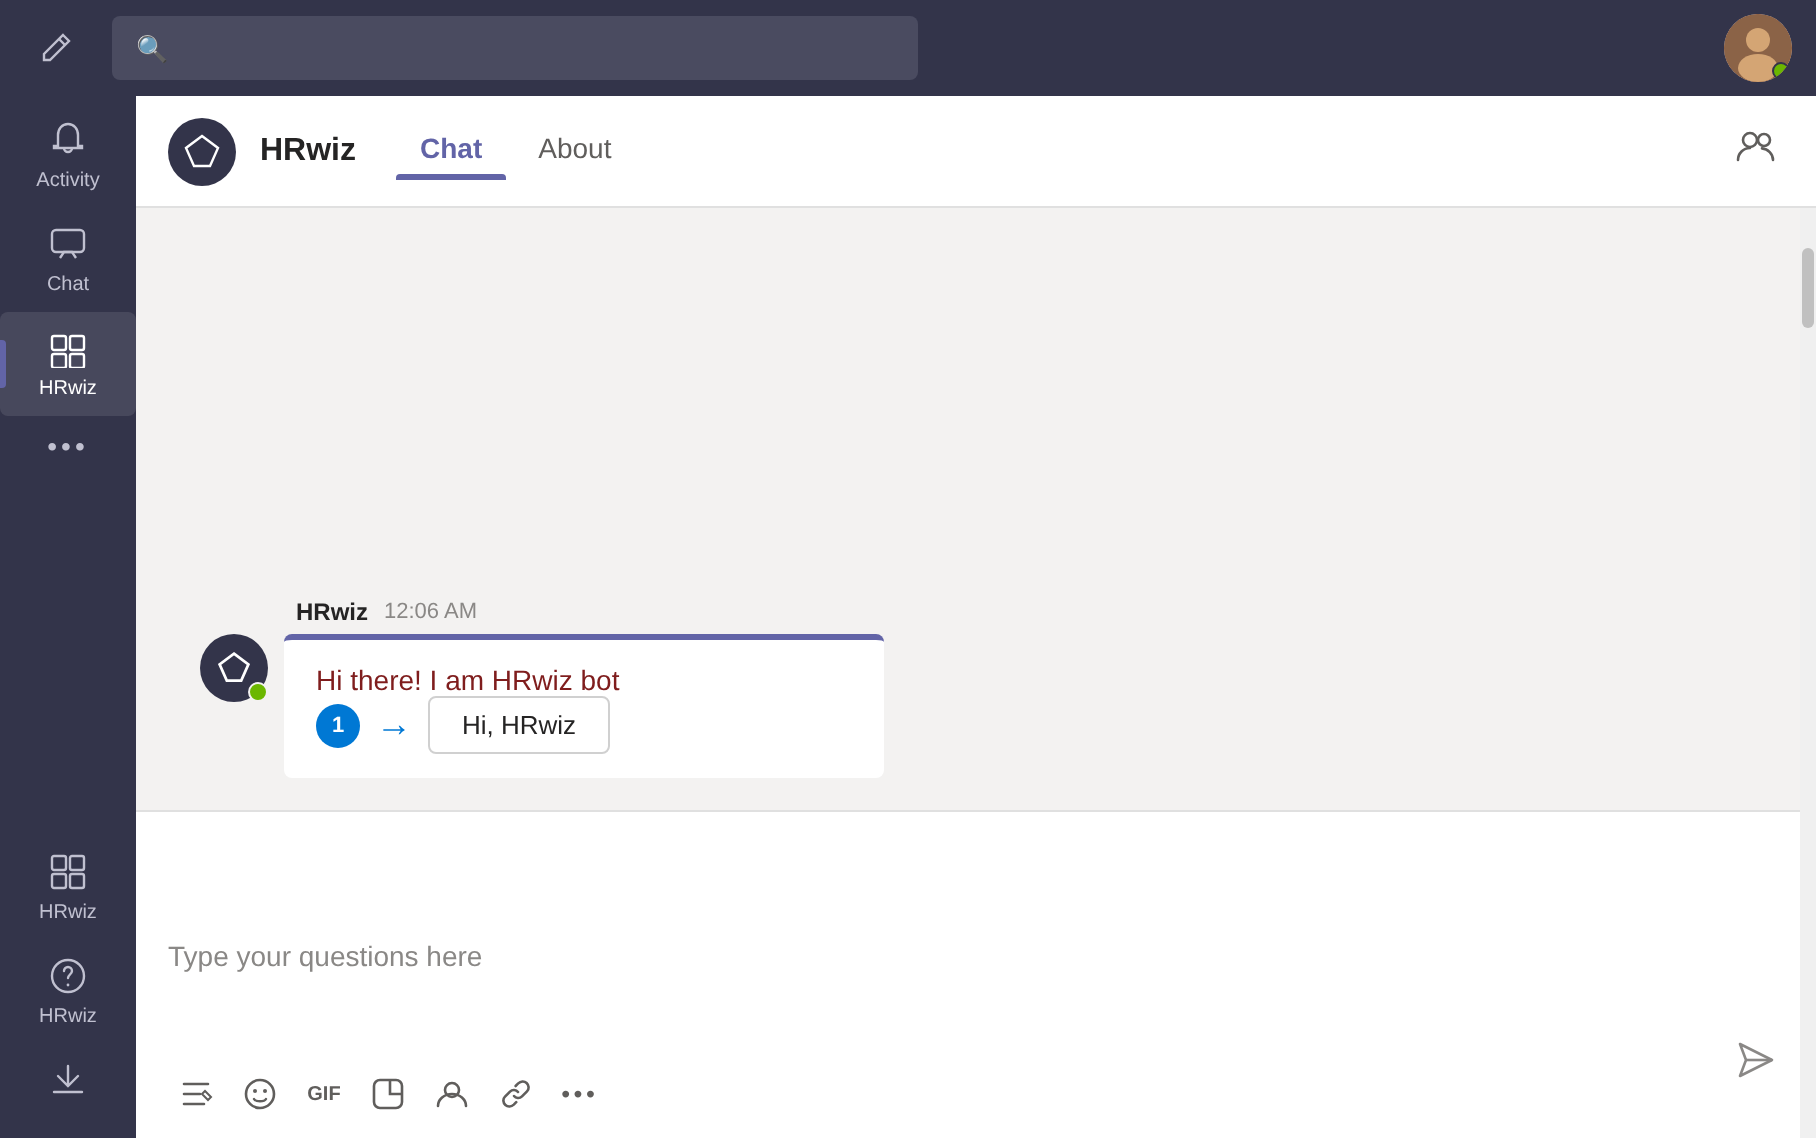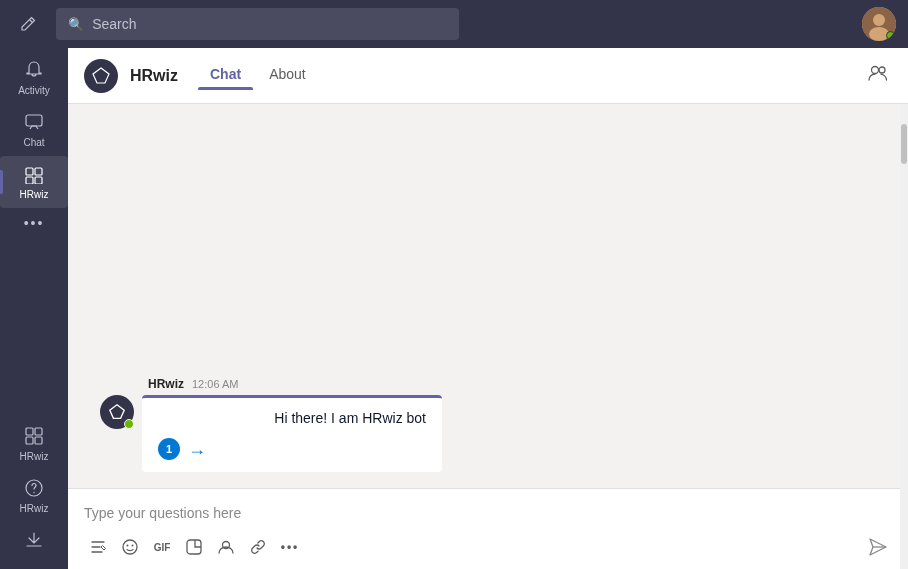--- a/index.html
+++ b/index.html
@@ -257,23 +257,23 @@
     .message-card {
       background: white;
       border-radius: 4px;
       border-top: 3px solid #6264a7;
       padding: 12px 16px;
       min-width: 300px;
       max-width: 500px;
     }
     .message-text {
       font-size: 14px;
-      color: #0f172a;
-      margin-bottom: 12px;
-      text-align: right;
+      color: #7f1d1d;
+      margin-bottom: 0;
+      text-align: left;
     }
     .message-action-row {
       display: flex;
       align-items: center;
       gap: 8px;
     }
     .action-number {
       width: 22px; height: 22px;
       border-radius: 50%;
       background: #0078d4;
@@ -308,35 +308,37 @@
     }
     .compose-input {
       width: 100%;
       border: none;
       outline: none;
       font-size: 14px;
       color: #252424;
       background: transparent;
       resize: none;
       height: 24px;
+      margin-top: 48px;
     }
     .compose-input::placeholder { color: #8a8886; }
     .compose-toolbar {
       display: flex;
       align-items: center;
       gap: 4px;
       margin-top: 8px;
     }
     .toolbar-btn {
       width: 28px; height: 28px;
       display: flex; align-items: center; justify-content: center;
       border-radius: 4px;
       cursor: pointer;
       color: #605e5c;
       font-size: 16px;
+      margin-top: 35px;
     }
     .toolbar-spacer { flex: 1; }
     .send-btn {
       width: 28px; height: 28px;
       display: flex; align-items: center; justify-content: center;
       cursor: pointer;
       color: #8a8886;
       font-size: 18px;
     }
 
@@ -357,21 +359,20 @@
 
 <div class="top-bar">
   <div class="top-bar-edit-icon">
     <svg width="16" height="16" viewBox="0 0 16 16" fill="none">
       <path d="M11.5 1.5L14.5 4.5L5 14H2V11L11.5 1.5Z" stroke="#c0c0d0" stroke-width="1.2" fill="none"></path>
       <path d="M9.5 3.5L12.5 6.5" stroke="#c0c0d0" stroke-width="1.2"></path>
     </svg>
   </div>
   <div class="search-bar">
     <span class="search-icon">🔍</span>
-    <input type="text" placeholder="Search" style="">
   </div>
   <div class="top-bar-spacer"></div>
   <div class="avatar-container">
     <div class="avatar-img">
       <svg width="34" height="34" viewBox="0 0 34 34">
         <circle cx="17" cy="17" r="17" fill="#8b6347"></circle>
         <circle cx="17" cy="13" r="6" fill="#d4a574"></circle>
         <ellipse cx="17" cy="27" rx="10" ry="7" fill="#d4a574"></ellipse>
       </svg>
     </div>
@@ -489,20 +490,21 @@
               <svg width="18" height="18" viewBox="0 0 20 20" fill="none">
                 <polygon points="10,2 18,8 14,17 6,17 2,8" stroke="white" stroke-width="1.5" fill="none"></polygon>
               </svg>
               <div class="msg-bot-status"></div>
             </div>
             <div class="message-card">
               <div class="message-text">Hi there! I am HRwiz bot</div>
               <div class="message-action-row">
                 <div class="action-number">1</div>
                 <span class="action-arrow">→</span>
+                <button class="action-button">Hi, HRwiz</button>
               </div>
             </div>
           </div>
         </div>
       </div>
 
       <div class="compose-bar">
         <input class="compose-input" type="text" placeholder="Type your questions here" style="">
         <div class="compose-toolbar">
           <div class="toolbar-btn">

